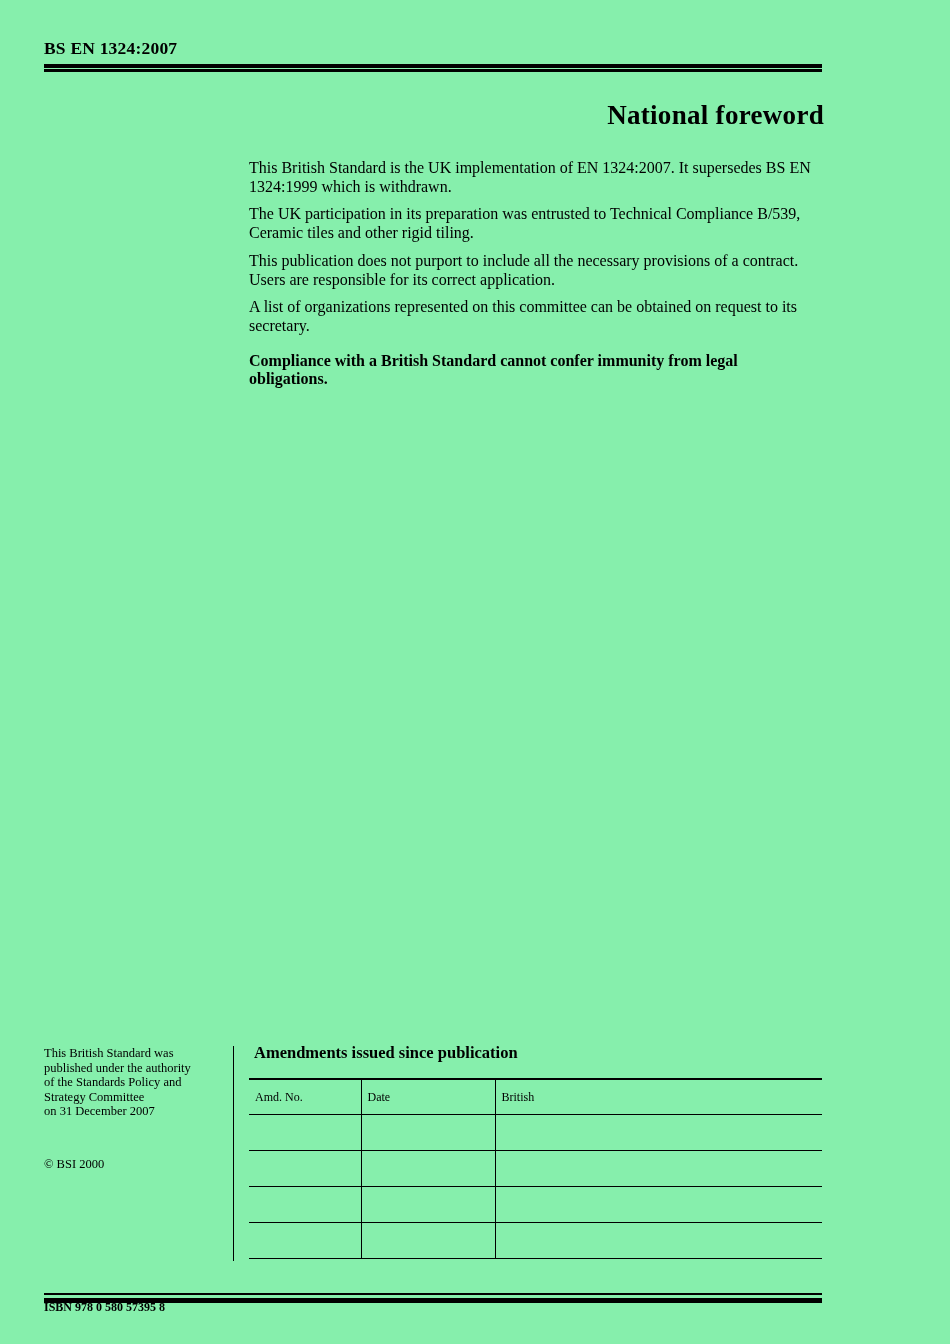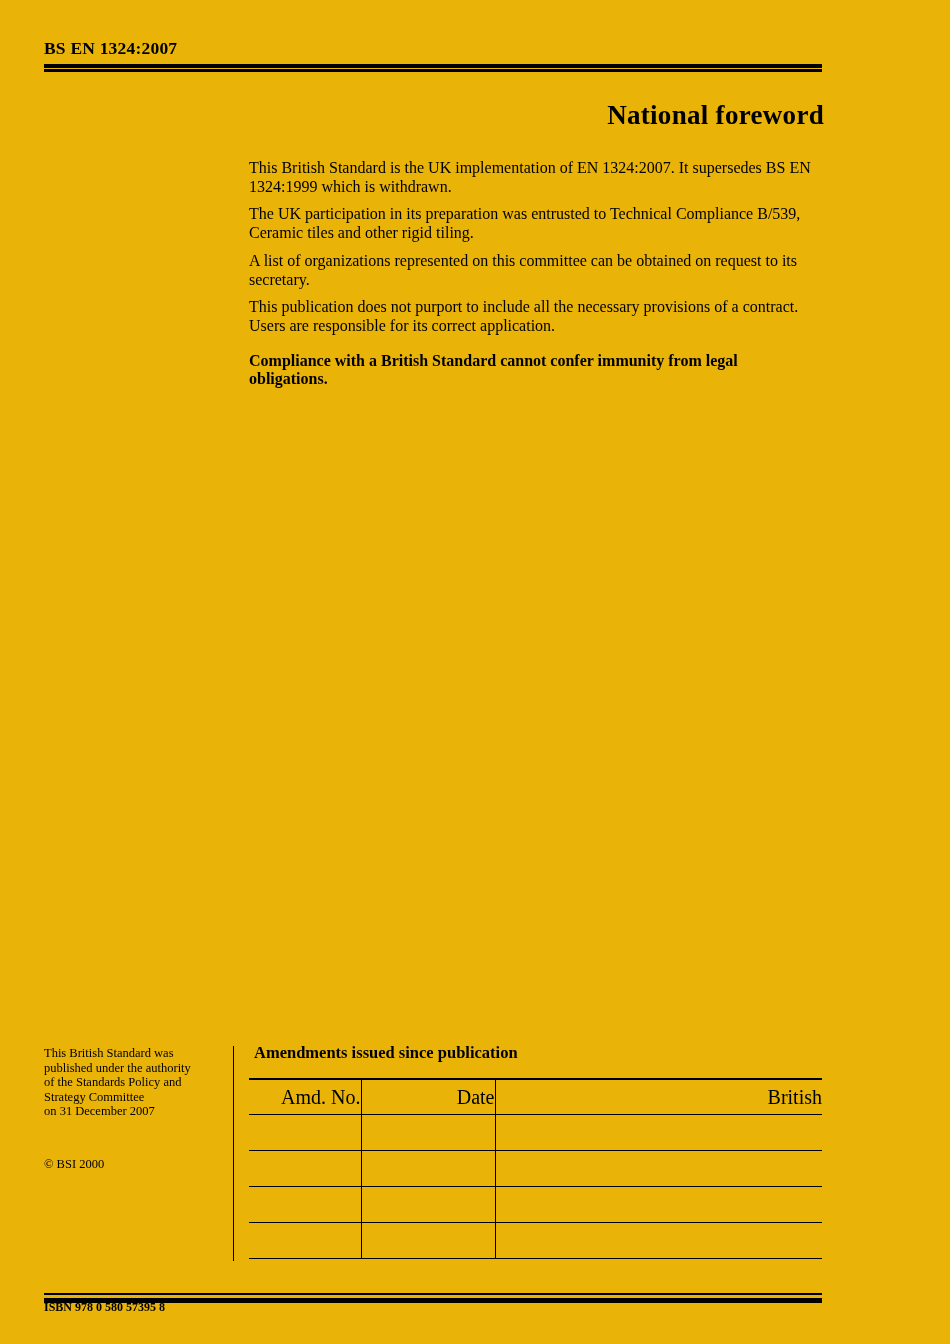--- a/index.html
+++ b/index.html
@@ -5,21 +5,21 @@
   html, body {
     margin: 0;
     padding: 0;
     background: #9a9a9a;
   }
   .page {
     position: relative;
     width: 950px;
     height: 1344px;
     margin: 0 auto;
-    background: #eab308;
+    background: #86efac;
     color: #000000;
     font-family: "Liberation Serif", "DejaVu Serif", serif;
     overflow: hidden;
   }
 
   
   .doc-ref {
     position: absolute;
     left: 44px;
     top: 38px;
@@ -113,23 +113,23 @@
     top: 1078px;
     width: 573px;
     border-collapse: collapse;
     table-layout: fixed;
     border-top: 2px solid #000;
   }
   table.amendments th,
   table.amendments td {
     border-bottom: 1px solid #000;
     padding: 0 0 0 6px;
-    text-align: right;
+    text-align: left;
     font-weight: normal;
-    font-size: 20px;
+    font-size: 12px;
     vertical-align: middle;
     margin-top: 37px;
   }
   table.amendments th { height: 34px; }
   table.amendments td { height: 35px; }
   table.amendments th:not(:last-child),
   table.amendments td:not(:last-child) {
     border-right: 1px solid #000;
   }
   .col-amd { width: 112px; }
@@ -146,22 +146,22 @@
   <div class="rule rule-top">
     <div class="bar bar-4"></div>
     <div class="gap-1"></div>
     <div class="bar bar-3"></div>
   </div>
 
   <div class="main">
     <h1 class="page-title">National foreword</h1>
     <p class="body-par">This British Standard is the UK implementation of EN 1324:2007. It supersedes BS EN 1324:1999 which is withdrawn.</p>
     <p class="body-par">The UK participation in its preparation was entrusted to Technical Compliance B/539, Ceramic tiles and other rigid tiling.</p>
+    <p class="body-par">This publication does not purport to include all the necessary provisions of a contract. Users are responsible for its correct application.</p>
     <p class="body-par">A list of organizations represented on this committee can be obtained on request to its secretary.</p>
-    <p class="body-par">This publication does not purport to include all the necessary provisions of a contract. Users are responsible for its correct application.</p>
     <p class="compliance">Compliance with a British Standard cannot confer immunity from legal obligations.</p>
   </div>
 
   <div class="authority">This British Standard was
 published under the authority
 of the Standards Policy and
 Strategy Committee
 on 31 December 2007</div>
   <div class="v-divider"></div>
   <div class="copyright">© BSI 2000</div>

